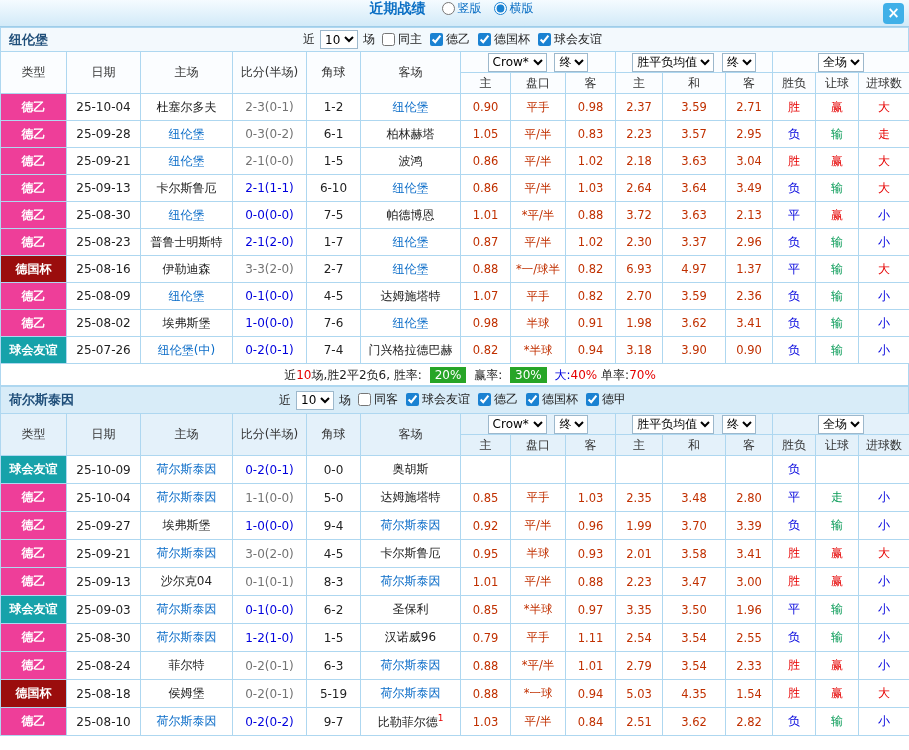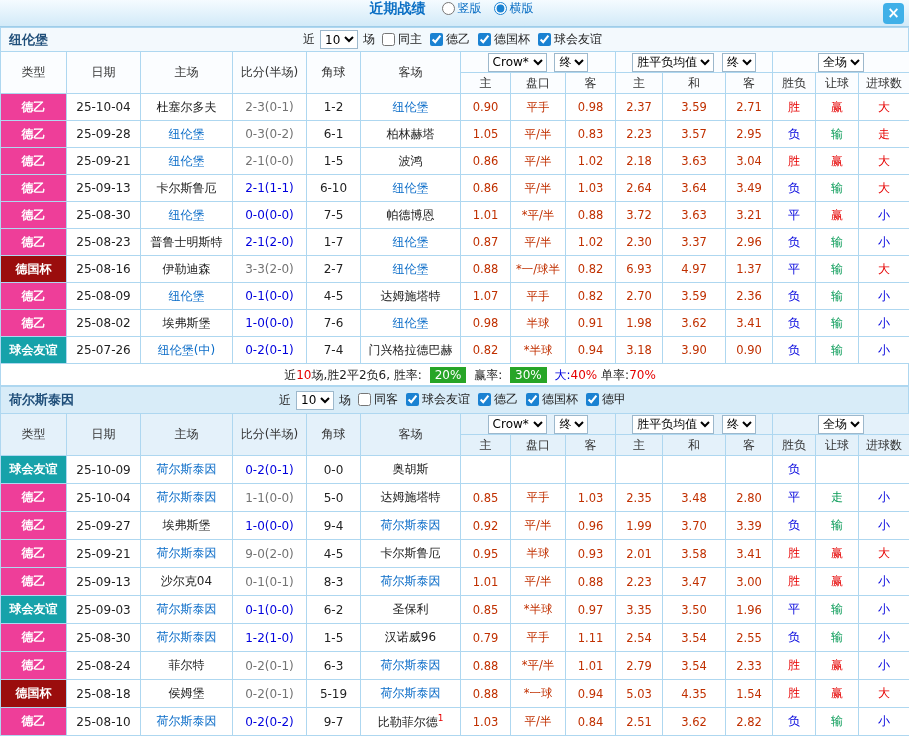--- a/index.html
+++ b/index.html
@@ -220,21 +220,21 @@
           <td>25-08-30</td>
           <td class="lnk">纽伦堡</td>
           <td class="sc-b">0-0(0-0)</td>
           <td>7-5</td>
           <td><span>帕德博恩</span></td>
           <td class="odds">1.01</td>
           <td class="odds">*平/半</td>
           <td class="odds">0.88</td>
           <td class="odds">3.72</td>
           <td class="odds">3.63</td>
-          <td class="odds">3.21</td>
+          <td class="odds">2.13</td>
           <td class="c-b">平</td>
           <td class="c-r">赢</td>
           <td class="c-b">小</td>
         </tr>
         <tr>
           <td class="typ t-l2">德乙</td>
           <td>25-08-23</td>
           <td>普鲁士明斯特</td>
           <td class="sc-b">2-1(2-0)</td>
           <td>1-7</td>
@@ -450,21 +450,21 @@
           <td class="odds">3.70</td>
           <td class="odds">3.39</td>
           <td class="c-b">负</td>
           <td class="c-g">输</td>
           <td class="c-b">小</td>
         </tr>
         <tr>
           <td class="typ t-l2">德乙</td>
           <td>25-09-21</td>
           <td class="lnk">荷尔斯泰因</td>
-          <td class="sc-r">9-0(2-0)</td>
+          <td class="sc-r">3-0(2-0)</td>
           <td>4-5</td>
           <td><span>卡尔斯鲁厄</span></td>
           <td class="odds">0.95</td>
           <td class="odds">半球</td>
           <td class="odds">0.93</td>
           <td class="odds">2.01</td>
           <td class="odds">3.58</td>
           <td class="odds">3.41</td>
           <td class="c-r">胜</td>
           <td class="c-r">赢</td>

